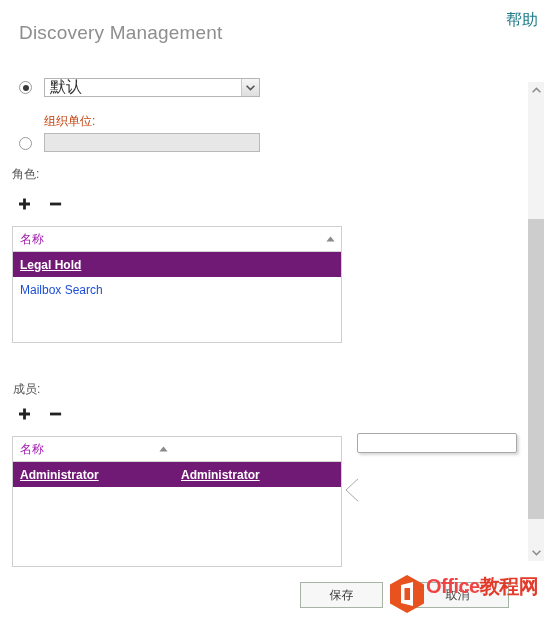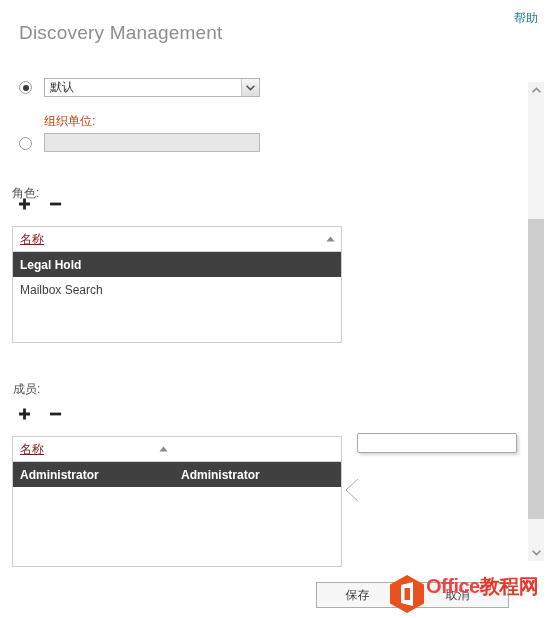--- a/index.html
+++ b/index.html
@@ -15,21 +15,21 @@
     color: #444444;
     overflow: hidden;
     position: relative;
   }
 
   
   #help-link {
     position: absolute;
     top: 10px;
     right: 12px;
-    font-size: 12px;
+    font-size: 16px;
     color: #1f7c8a;
     text-decoration: none;
     cursor: pointer;
   }
   #page-title {
     position: absolute;
     left: 19px;
     top: 22px;
     font-size: 19px;
     font-weight: 300;
@@ -84,21 +84,21 @@
     border: 1px solid #b5b5b5;
     background: #ffffff;
     box-sizing: border-box;
     display: flex;
     align-items: center;
     cursor: pointer;
   }
   #ou-select-value {
     flex: 1;
     padding-left: 5px;
-    font-size: 12px;
+    font-size: 16px;
     color: #333333;
     white-space: nowrap;
     overflow: hidden;
   }
   #ou-select-arrow {
     width: 17px;
     height: 17px;
     background: linear-gradient(#f6f6f6, #dedede);
     border-left: 1px solid #c8c8c8;
     display: flex;
@@ -168,56 +168,56 @@
     display: flex;
     height: 25px;
     background: #ffffff;
     border-bottom: 1px solid #d5d5d5;
     box-sizing: border-box;
   }
   .grid-th {
     display: flex;
     align-items: center;
     font-size: 12px;
-    color: #7f1d1d;
+    color: #a21caf;
     padding-left: 7px;
     box-sizing: border-box;
     position: relative;
     cursor: pointer;
     overflow: hidden;
     white-space: nowrap;
-    text-decoration: underline;
   }
   .grid-th + .grid-th { border-left: 1px solid #d9d9d9; }
   .sort-arrow {
     position: absolute;
     right: 6px;
     top: 50%;
     transform: translateY(-50%);
     display: flex;
   }
   .grid-row {
     display: flex;
     height: 25px;
     align-items: center;
     box-sizing: border-box;
     cursor: pointer;
   }
   .grid-row.selected {
-    background: #404040;
+    background: #701a75;
     color: #ffffff;
     font-weight: bold;
+    text-decoration: underline;
   }
   .grid-td {
     font-size: 12px;
     padding-left: 7px;
     box-sizing: border-box;
     white-space: nowrap;
     overflow: hidden;
-    color: #404040;
+    color: #1d4ed8;
   }
   .grid-row.selected .grid-td { color: #ffffff; }
 
   
   #tooltip {
     position: absolute;
     left: 357px;
     top: 433px;
     width: 160px;
     box-sizing: border-box;
@@ -279,21 +279,21 @@
     background: #f7f7f7;
     box-sizing: border-box;
     font-family: inherit;
     font-size: 12px;
     color: #3c3c3c;
     cursor: pointer;
     display: flex;
     align-items: center;
     justify-content: center;
   }
-  #save-button { left: 316px; top: 582px; width: 83px; }
+  #save-button { left: 300px; top: 582px; width: 83px; }
   #cancel-button { left: 406px; top: 582px; width: 103px; }
 
   
   #watermark {
     position: absolute;
     left: 388px;
     top: 570px;
     width: 162px;
     height: 46px;
     pointer-events: none;
@@ -347,21 +347,21 @@
         </svg>
     </span>
   </div>
 
   <div id="ou-label">组织单位:</div>
   <div class="radio-row" style="left:19px; top:137px;">
     <span class="radio"></span>
   </div>
   <input id="ou-input" type="text" disabled="" value="" style="">
 
-  <div class="section-label" style="left:12px; top:185px;">角色:</div>
+  <div class="section-label" style="left:12px; top:166px;">角色:</div>
 
   <div class="plusminus" style="left:15px; top:195px;">
     <span class="pm-btn">
       <svg width="15" height="15" viewBox="0 0 15 15">
           <path d="M6.1 1.5h2.8v4.1h4.1v2.8H8.9v4.1H6.1V8.4H2V5.6h4.1z" fill="#222"></path>
         </svg>
     </span>
     <span class="pm-btn">
       <svg width="15" height="15" viewBox="0 0 15 15">
           <rect x="2" y="5.6" width="11.1" height="2.8" fill="#222"></rect>

